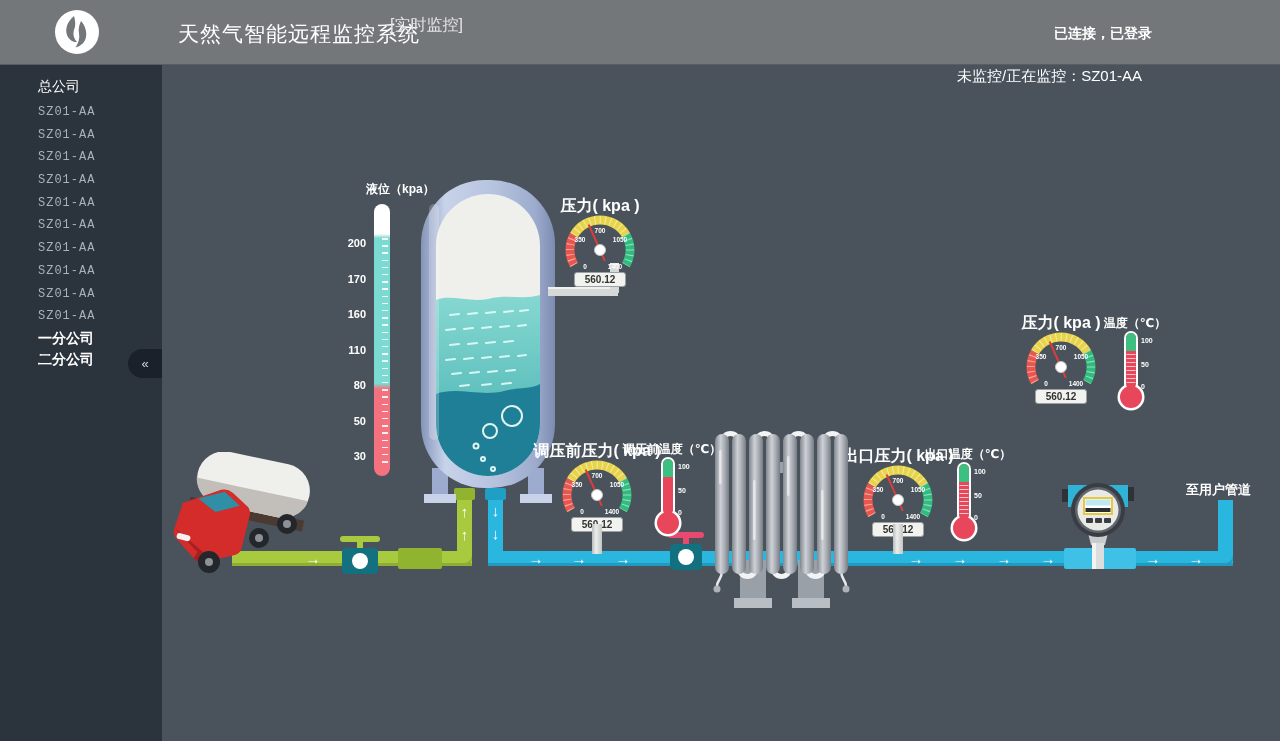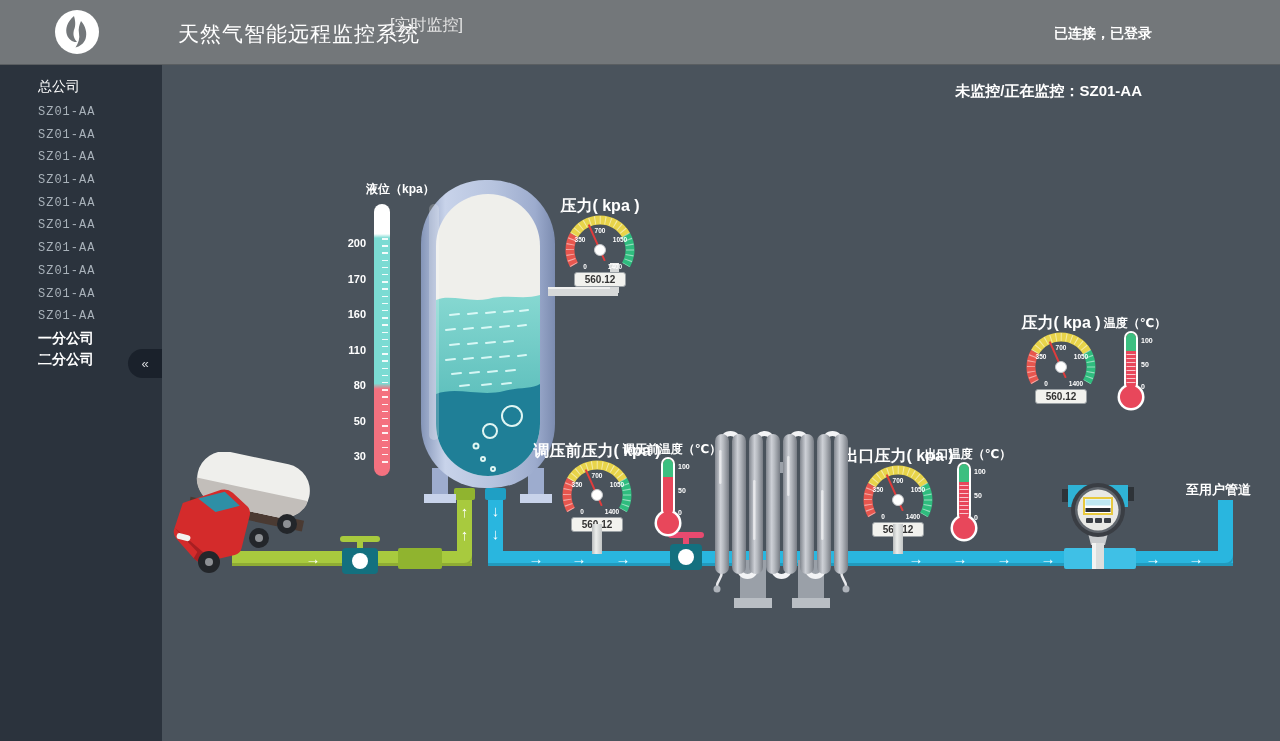--- a/index.html
+++ b/index.html
@@ -24,22 +24,22 @@
   .s-item { margin-left:38px; height:22.7px; line-height:22.7px; color:#a9b2ba;
     font-size:12px; font-family:"Liberation Mono","DejaVu Sans Mono",monospace;
     letter-spacing:1px; cursor:pointer; }
   .s-branch { margin-left:38px; height:21px; line-height:21px; color:#fff;
     font-size:14px; font-weight:bold; cursor:pointer; }
   #collapse-btn { position:absolute; left:128px; top:349px; width:34px; height:29px;
     background:#1a212b; border-radius:15px 0 0 15px; color:#d5d8db; font-size:13px;
     display:flex; align-items:center; justify-content:center; cursor:pointer; }
 
   
-  #monitor-status { position:absolute; right:138px; top:82px; color:#fff;
-    font-size:15px; font-weight:bold;text-align:center; }
+  #monitor-status { position:absolute; right:138px; top:67px; color:#fff;
+    font-size:15px; font-weight:normal;text-align:center; }
 
   
   #level-title { position:absolute; left:366px; top:181px; color:#fff; font-size:12px; font-weight:bold; }
   #level-tube { position:absolute; left:374px; top:204px; width:16px; height:272px;
     border-radius:8px; overflow:hidden;
     background:linear-gradient(to bottom,#ffffff 0 11%, #7bdbd3 12.5% 66%, #f4717f 68% 100%); }
   #level-ticks { position:absolute; left:8px; top:34px; width:6px; height:226px;
     background:repeating-linear-gradient(to bottom, rgba(255,255,255,.9) 0 1.5px, transparent 1.5px 7.2px); }
   .lv-lab { position:absolute; width:28px; left:338px; text-align:right; color:#fff;
     font-size:11px; font-weight:bold; }

